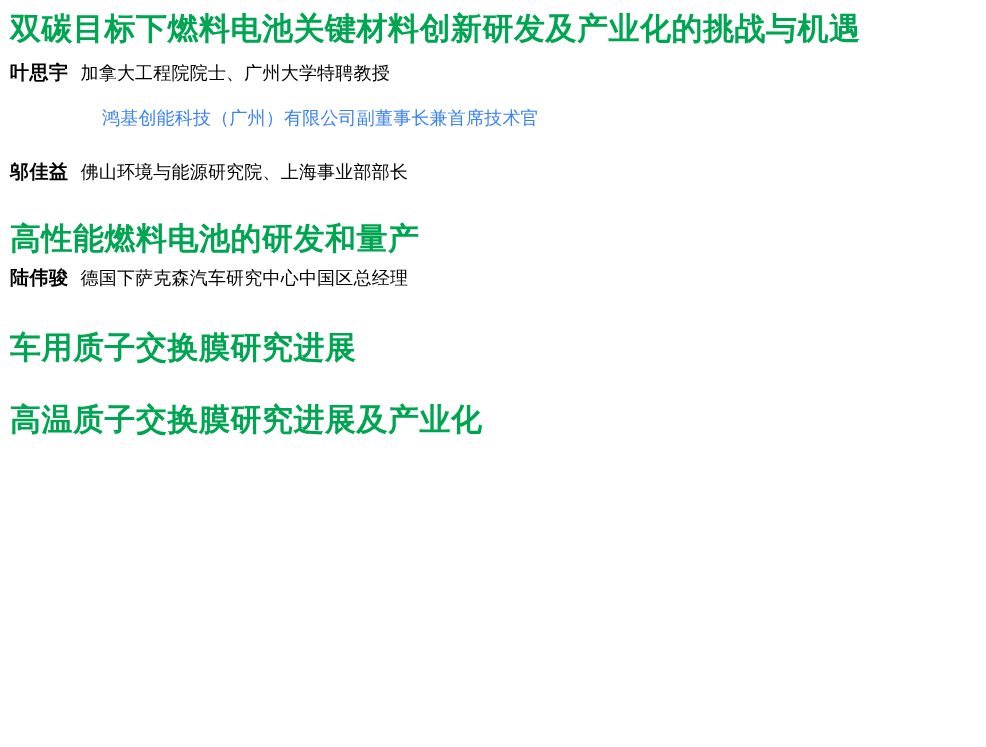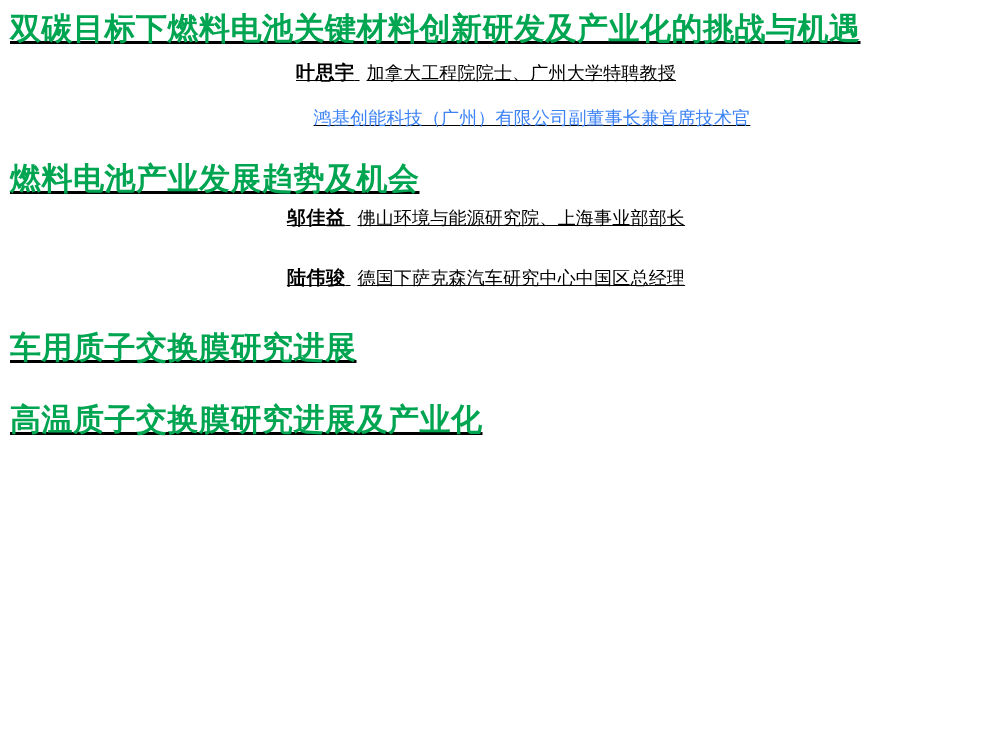--- a/index.html
+++ b/index.html
@@ -13,40 +13,38 @@
     font-family: "Liberation Sans", sans-serif;
     overflow: hidden;
   }
   .page {
     position: relative;
     width: 986px;
     height: 677px;
     background: #ffffff;
     box-sizing: border-box;
     padding: 8px 24px 0 10px;
-    text-decoration: underline;
   }
   .session {
     margin: 0 0 10px 0;
   }
   .session-title {
     color: #00a551;
     font-weight: bold;
     font-size: 31px;
     line-height: 1.36;
     letter-spacing: 0.5px;
     margin: 0 0 6px 0;
     white-space: pre-wrap;
   }
   .speaker-line {
     font-size: 18px;
     line-height: 1.5;
     color: #000000;
     margin: 0 0 2px 0;
-    text-align: center;
   }
   .speaker-name {
     font-weight: bold;
     font-size: 19px;
     color: #000000;
     letter-spacing: 0.5px;
   }
   .speaker-affil {
     font-weight: normal;
     font-size: 18px;
@@ -82,28 +80,28 @@
   <div class="session s0">
     <div class="session-title">双碳目标下燃料电池关键材料创新研发及产业化的挑战与机遇</div>
     <div class="speaker-line">
       <span class="speaker-name">叶思宇</span>
       <span class="speaker-affil">加拿大工程院院士、广州大学特聘教授</span>
       <span class="speaker-affil-extra">鸿基创能科技（广州）有限公司副董事长兼首席技术官</span>
     </div>
   </div>
 
   <div class="session s1">
-    <div class="session-title">燃料电池产业发展趋势及机会</div>
     <div class="speaker-line">
       <span class="speaker-name">邬佳益</span>
       <span class="speaker-affil">佛山环境与能源研究院、上海事业部部长</span>
     </div>
   </div>
 
   <div class="session s2">
+    <div class="session-title">高性能燃料电池的研发和量产</div>
     <div class="speaker-line">
       <span class="speaker-name">陆伟骏</span>
       <span class="speaker-affil">德国下萨克森汽车研究中心中国区总经理</span>
     </div>
   </div>
 
   <div class="session s3">
     <div class="session-title">车用质子交换膜研究进展</div>
   </div>
 

